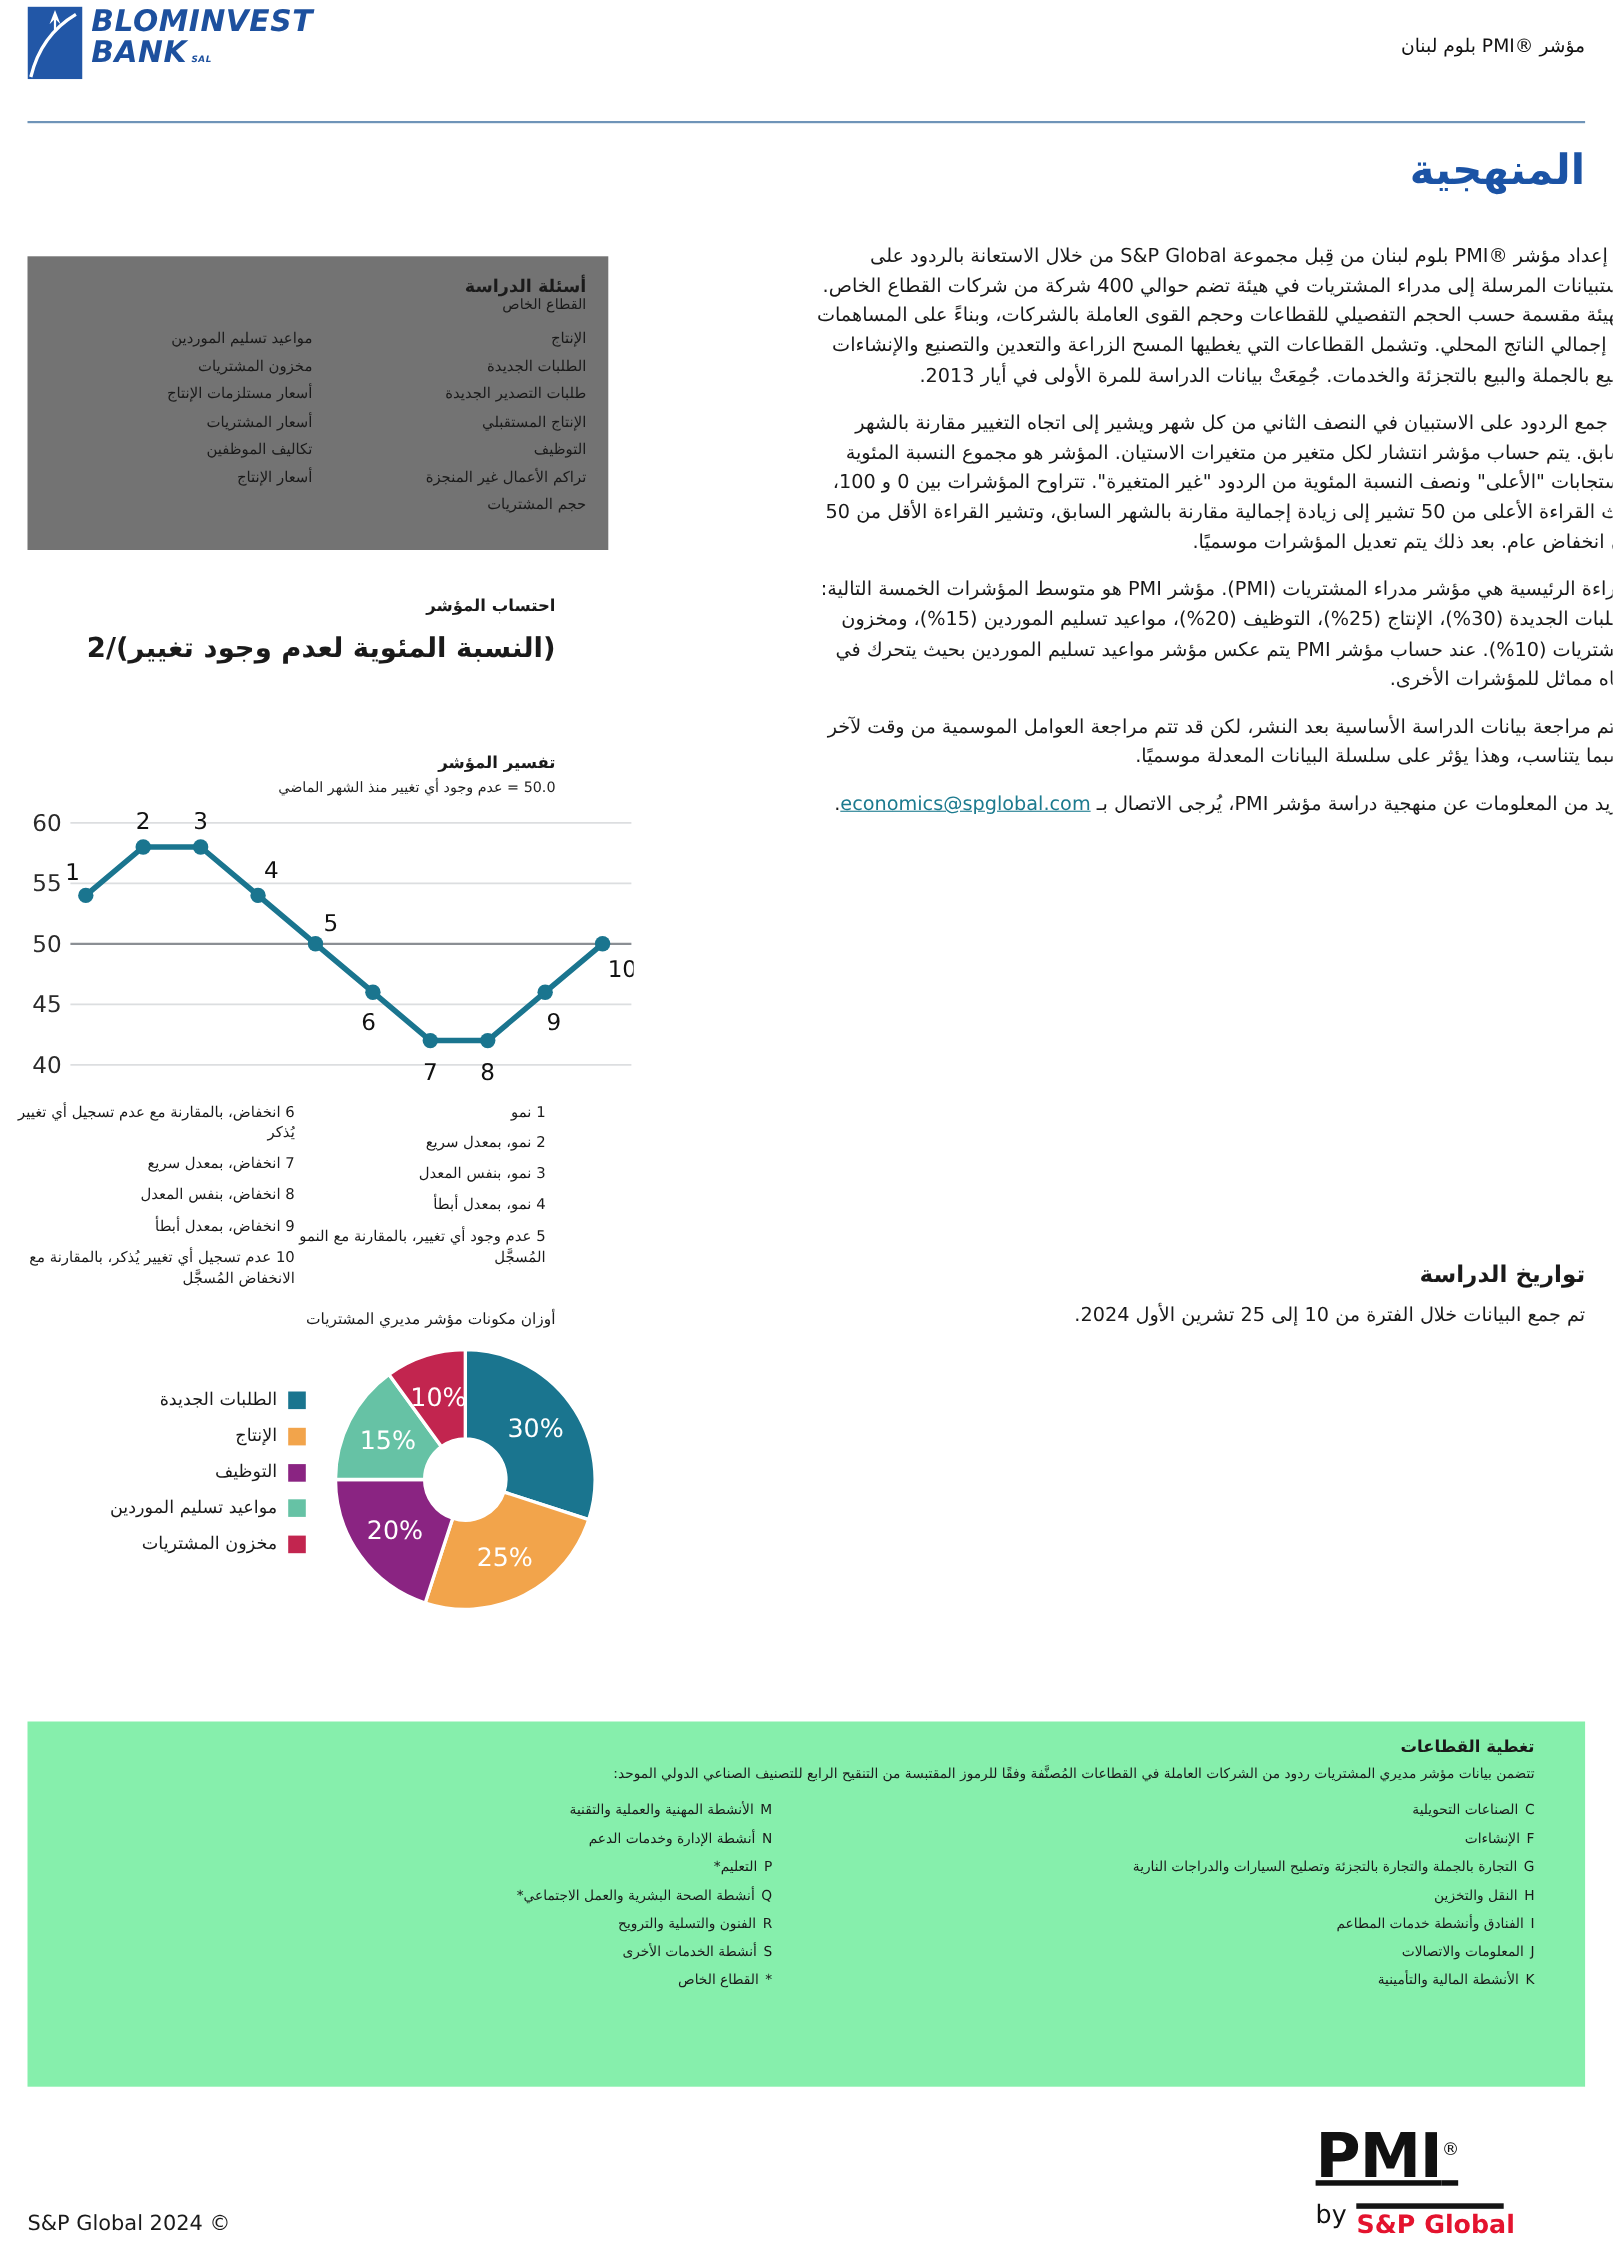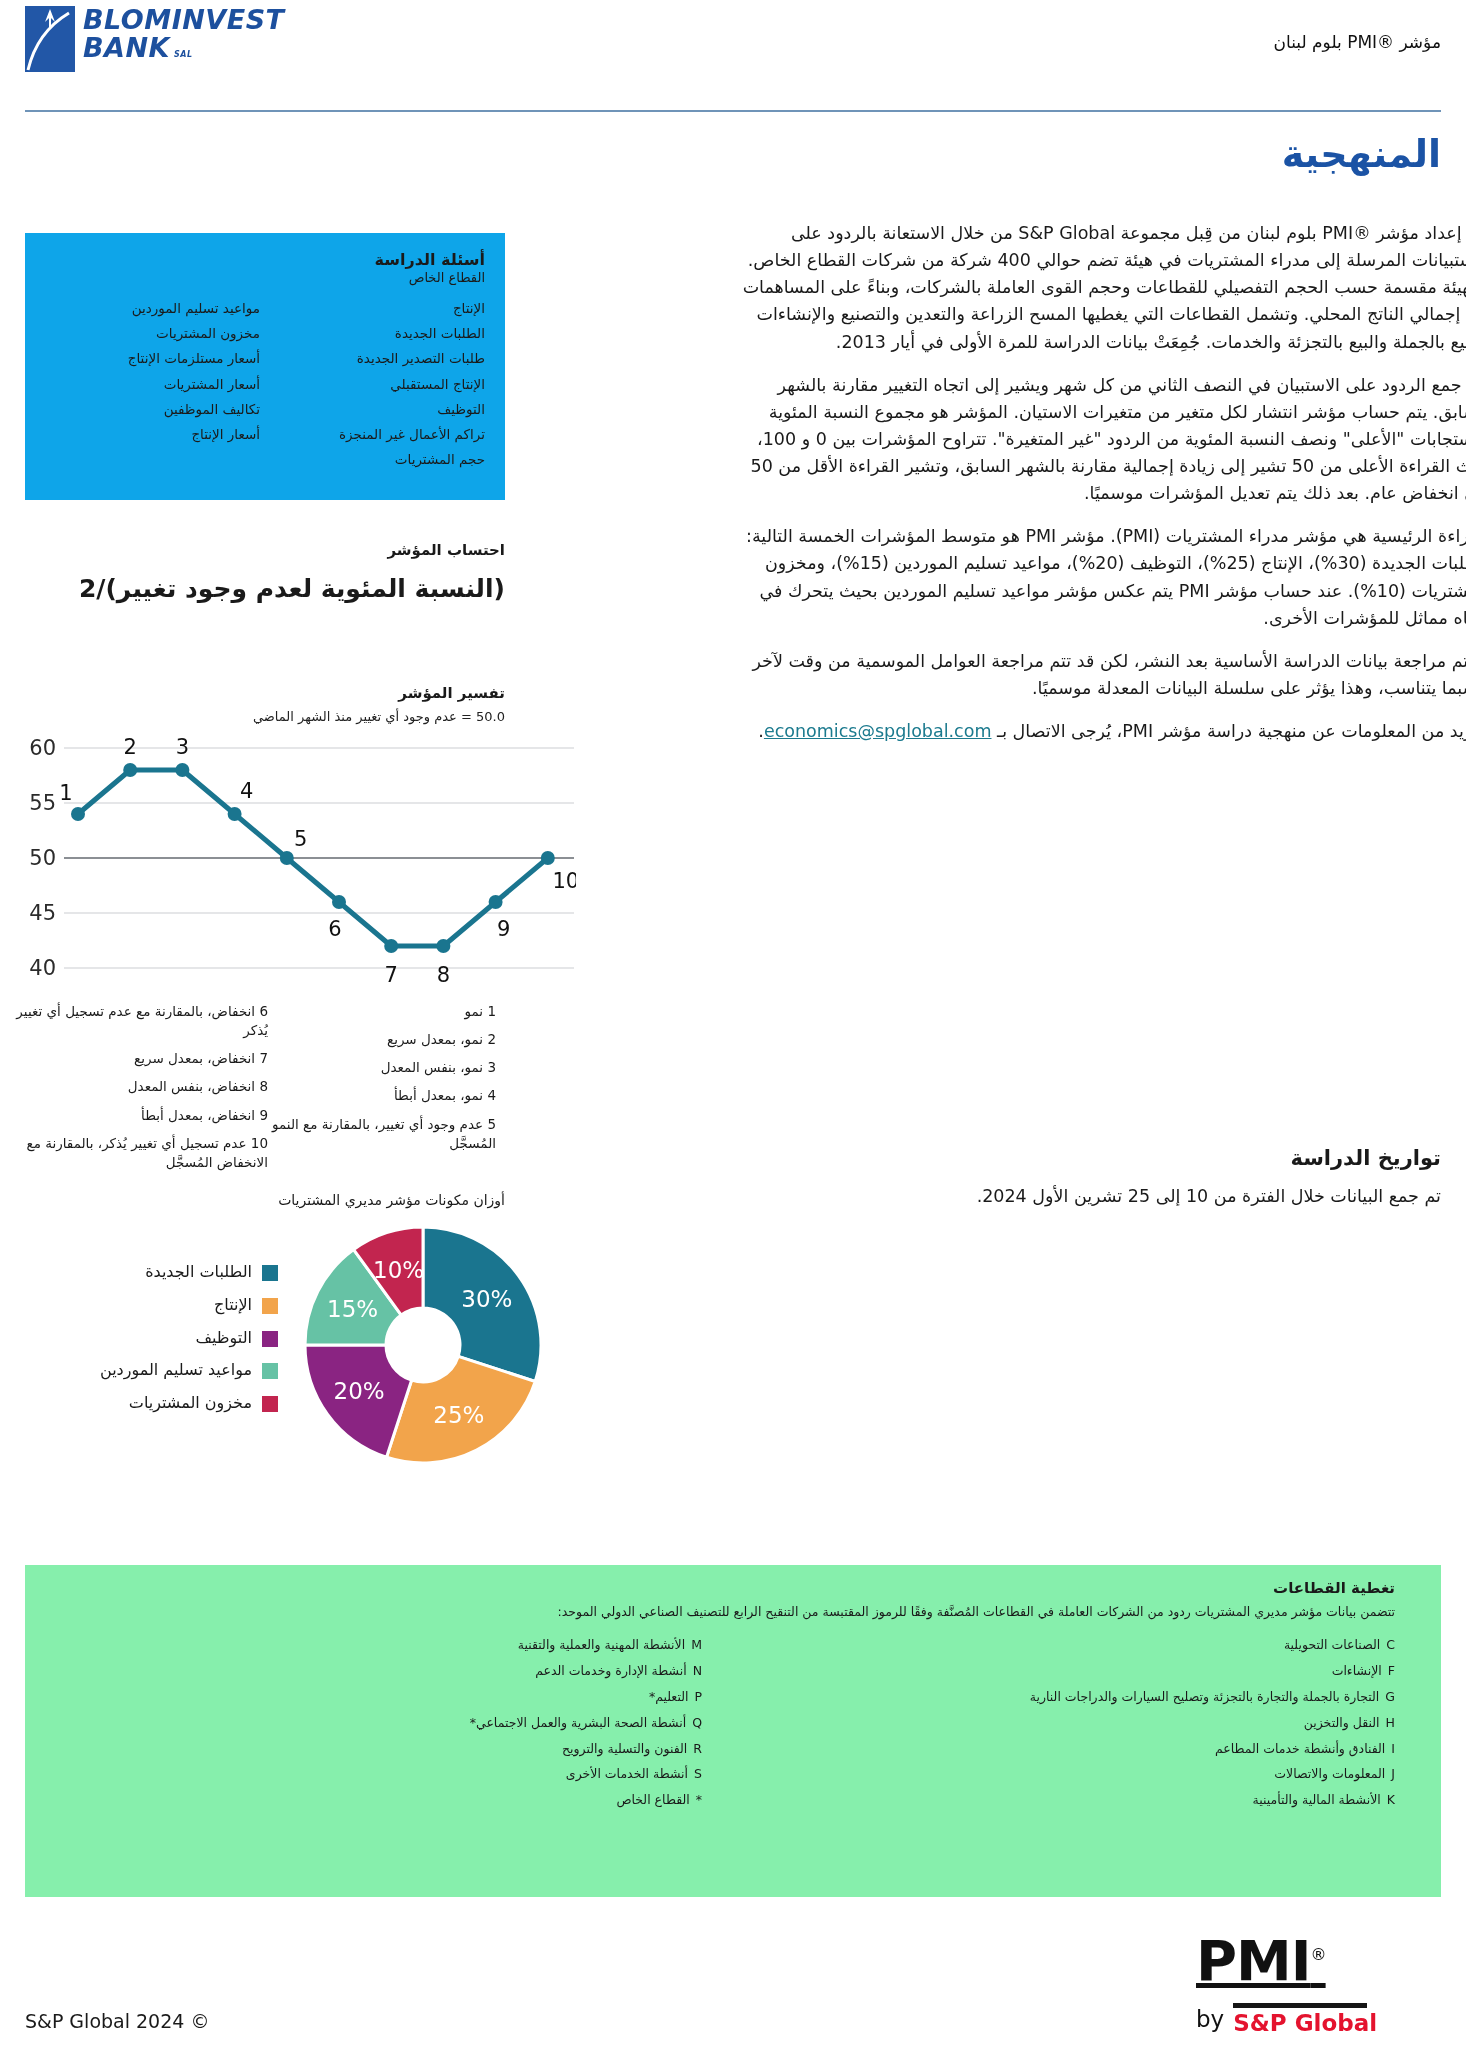--- a/index.html
+++ b/index.html
@@ -24,21 +24,21 @@
 
   
   .body-copy { left:690px; top:220px; width:751px; direction:rtl; text-align:right;margin-left:48px; }
   .body-copy p { font-size:17.5px; line-height:1.55; margin-bottom:16px; }
   .contact-link { color:#1b7a8e; text-decoration:underline; }
 
   .dates-title { left:690px; top:1146px; width:751px; direction:rtl; text-align:right; font-size:21px; font-weight:bold; }
   .dates-text  { left:690px; top:1186px; width:751px; direction:rtl; text-align:right; font-size:17.5px; }
 
   
-  .sq-box { left:25px; top:233px; width:480px; height:267px; background:#0ea5e9; padding:17px 20px; direction:rtl; }
+  .sq-box { left:25px; top:233px; width:528px; height:267px; background:#737373; padding:17px 20px; direction:rtl; }
   .sq-title { font-size:16px; font-weight:bold; text-align:right; }
   .sq-subtitle { font-size:13px; text-align:right; margin-top:1px; margin-bottom:14px; }
   .sq-grid { display:grid; grid-template-columns:1fr 1fr; column-gap:10px; row-gap:7px; }
   .sq-cell { font-size:13.5px; text-align:right; line-height:1.35; }
 
   
   .calc-title { left:25px; top:541px; width:480px; direction:rtl; text-align:right; font-size:15px; font-weight:600; }
   .calc-formula { left:25px; top:571px; width:480px; direction:rtl; text-align:right; font-size:25px; font-weight:bold; line-height:1.45; }
   .interp-title { left:25px; top:684px; width:480px; direction:rtl; text-align:right; font-size:15px; font-weight:600; }
   .interp-note { left:25px; top:709px; width:480px; direction:rtl; text-align:right; font-size:13px; color:#222; }
@@ -67,21 +67,21 @@
   .sector-intro { font-size:12.5px; text-align:right; margin-top:7px; }
   .sector-grid { display:grid; grid-template-columns:1fr 1fr; column-gap:40px; margin-top:18px; }
   .sector-row { display:flex; gap:6px; justify-content:flex-start; font-size:12.5px; line-height:1.35; margin-bottom:9px; text-align:right; }
   .sector-code { flex:0 0 auto; direction:ltr; }
 
   
   .copyright { left:25px; top:2010px; font-size:19px; direction:ltr; }
   .pmi-logo { left:1196px; top:1933px; width:182px; direction:ltr; }
   .pmi-word { font-size:56px; font-weight:800; color:#111; letter-spacing:-1px; line-height:1;text-decoration:underline; }
   .pmi-reg { font-size:16px; vertical-align:super; font-weight:400; }
-  .pmi-by { display:flex; align-items:center; gap:9px; margin-top:14px; }
+  .pmi-by { display:flex; align-items:flex-start; gap:9px; margin-top:14px; }
   .pmi-by-word { font-size:23px; color:#111; line-height:1; }
   .sp-stack { display:flex; flex-direction:column; }
   .sp-bar { width:134px; height:5px; background:#151515; margin-bottom:4px; }
   .sp-name { font-size:23px; font-weight:bold; color:#e4132e; line-height:1; }
 </style>
 </head>
 <body>
 
 <div class="abs logo">
   <svg class="logo-mark" viewBox="0 0 50 66" xmlns="http://www.w3.org/2000/svg">

